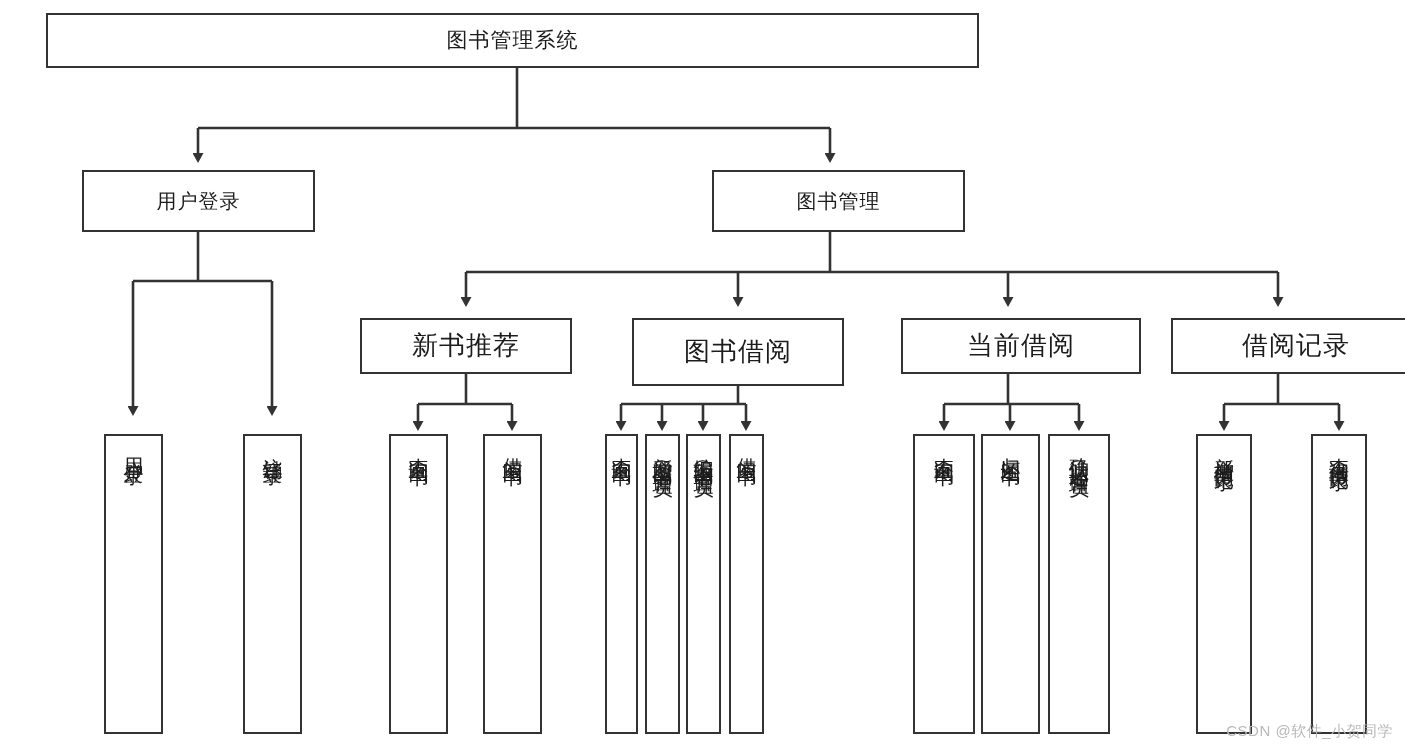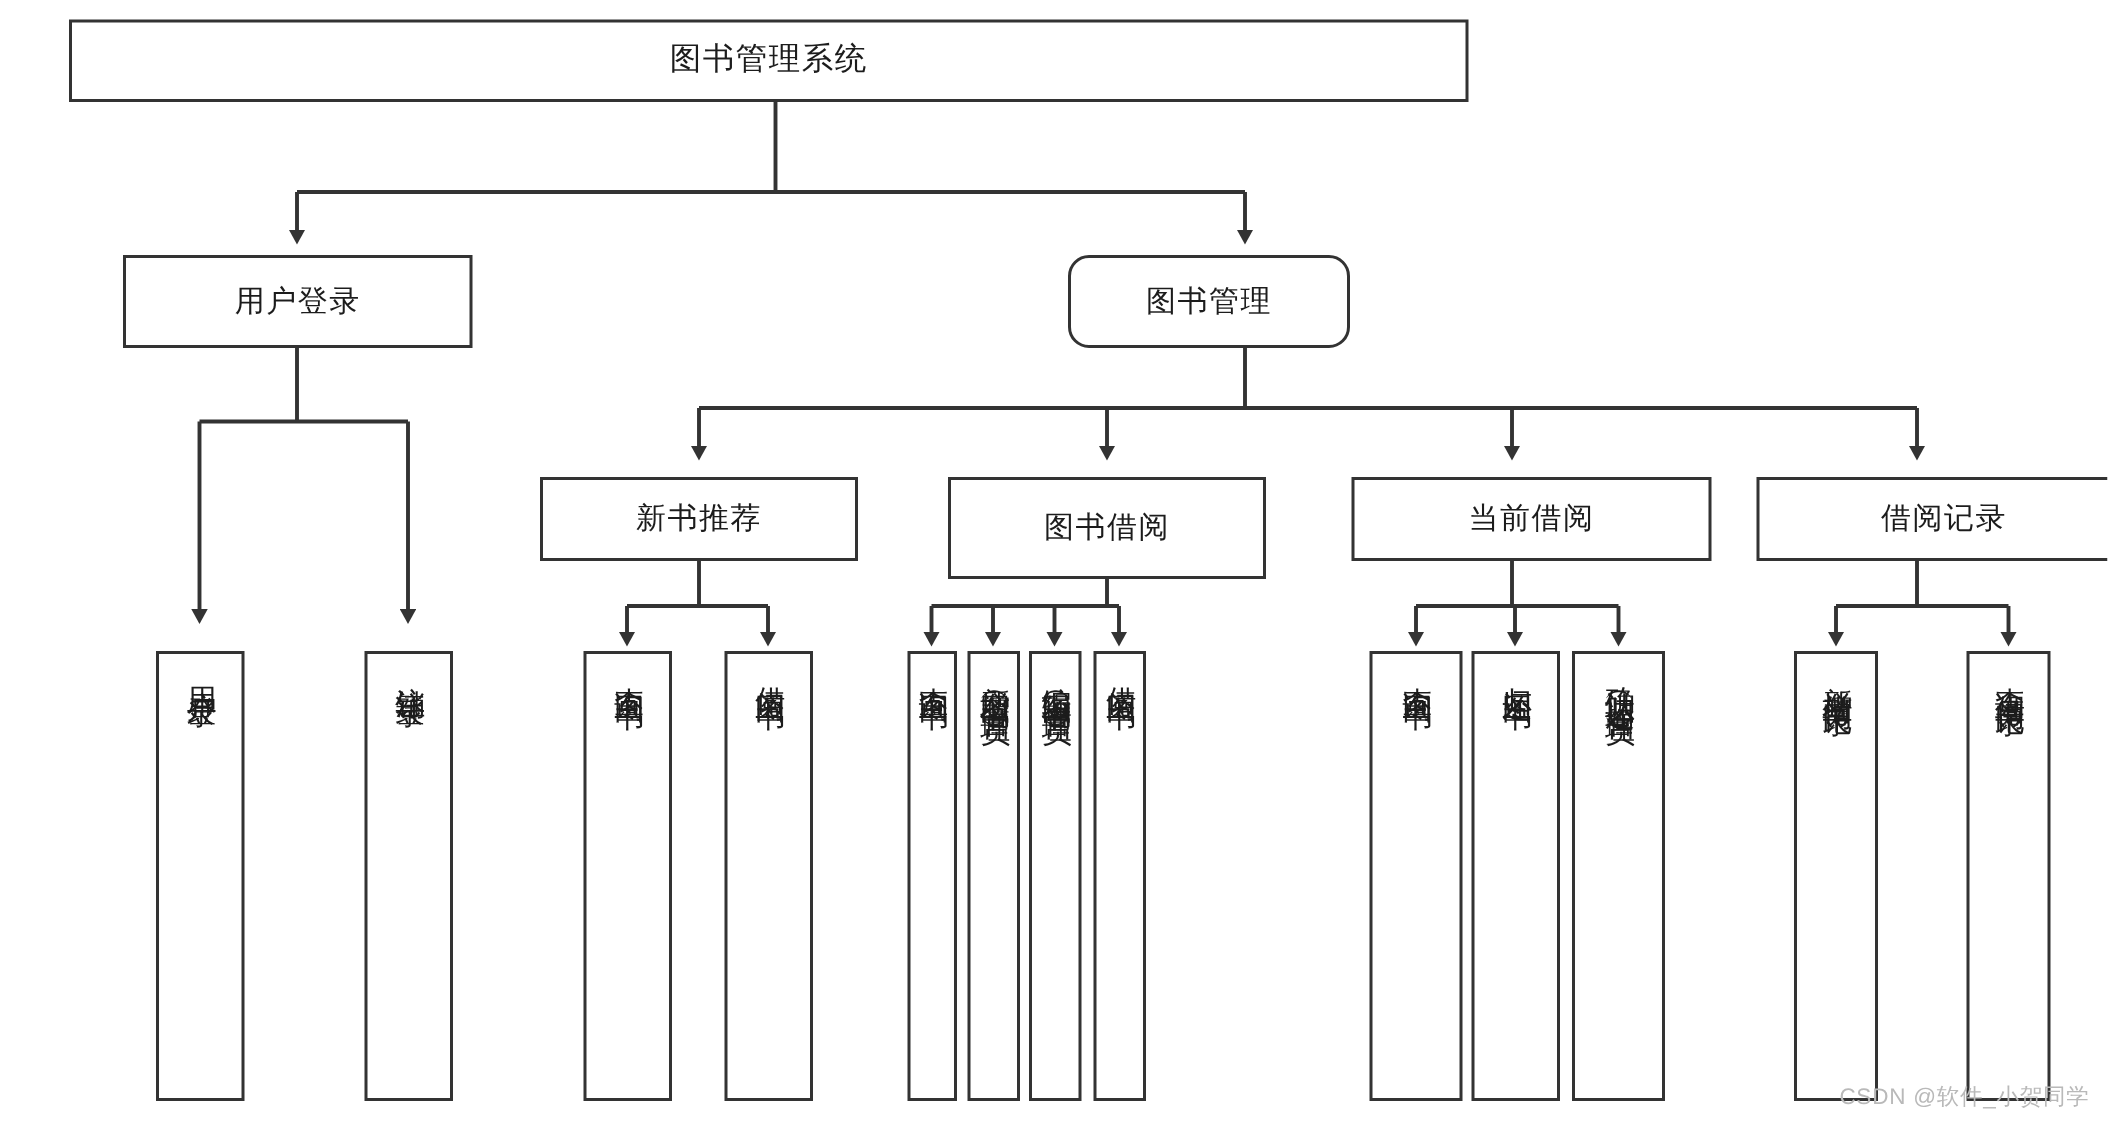--- a/index.html
+++ b/index.html
@@ -36,21 +36,21 @@
   }
   .node.root{
     font-size:21px;
     letter-spacing:1px;
   }
   .node.lvl2{
     font-size:20px;
     letter-spacing:1px;
   }
   .node.lvl3{
-    font-size:20px;
+    font-size:26px;
     letter-spacing:1px;
   }
   
   .node.leaf{
     align-items:flex-start;
     justify-content:center;
     padding-top:6px;
   }
   .vtext{
     writing-mode:vertical-rl;
@@ -132,21 +132,21 @@
     </g>
   </svg>
 
   <div class="node root" style="left:13px;top:13px;width:933px;height:55px;margin-left:33px;">
     <span>图书管理系统</span>
   </div>
 
   <div class="node lvl2" style="left:82px;top:170px;width:233px;height:62px;">
     <span>用户登录</span>
   </div>
-  <div class="node lvl2" style="left:712px;top:170px;width:188px;height:62px;border-radius:14px;">
+  <div class="node lvl2" style="left:712px;top:170px;width:253px;height:62px;">
     <span>图书管理</span>
   </div>
 
   <div class="node lvl3" style="left:360px;top:318px;width:212px;height:56px;">
     <span>新书推荐</span>
   </div>
   <div class="node lvl3" style="left:632px;top:318px;width:212px;height:68px;">
     <span>图书借阅</span>
   </div>
   <div class="node lvl3" style="left:901px;top:318px;width:240px;height:56px;text-align:center;">

